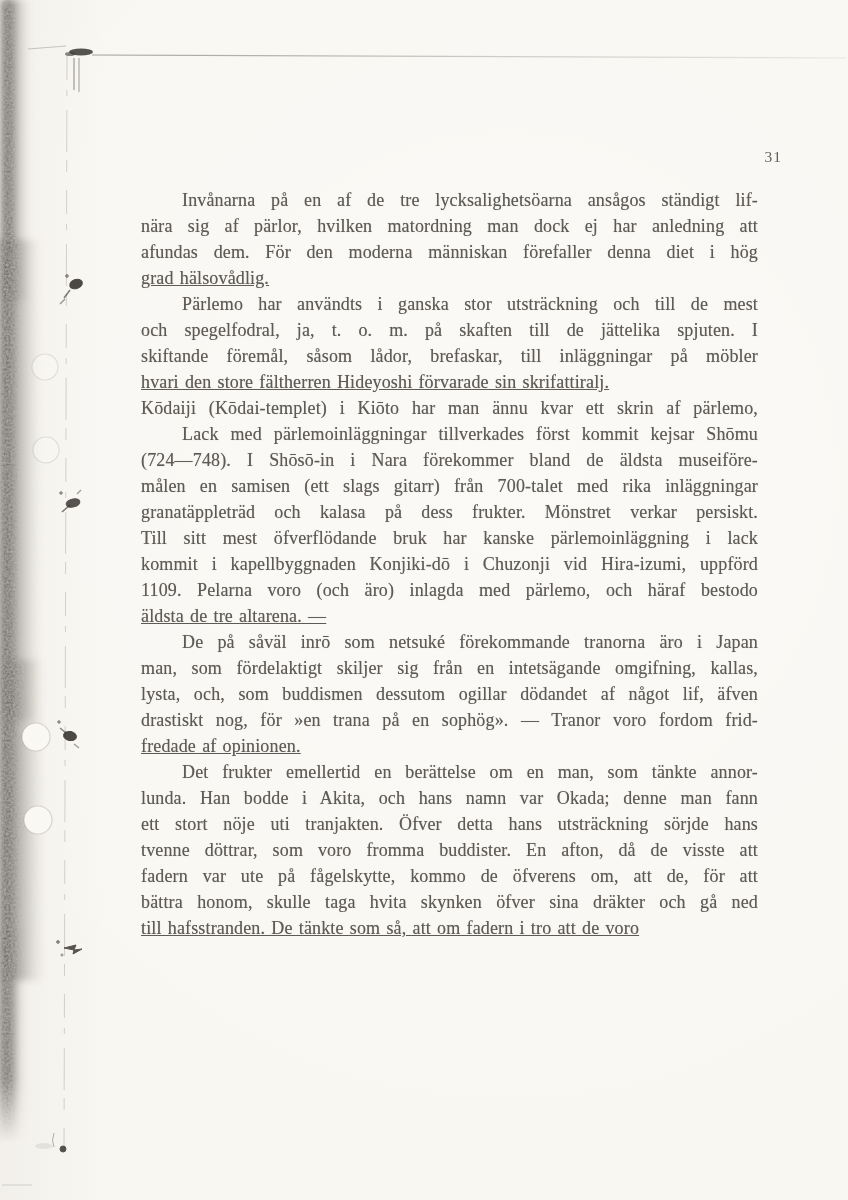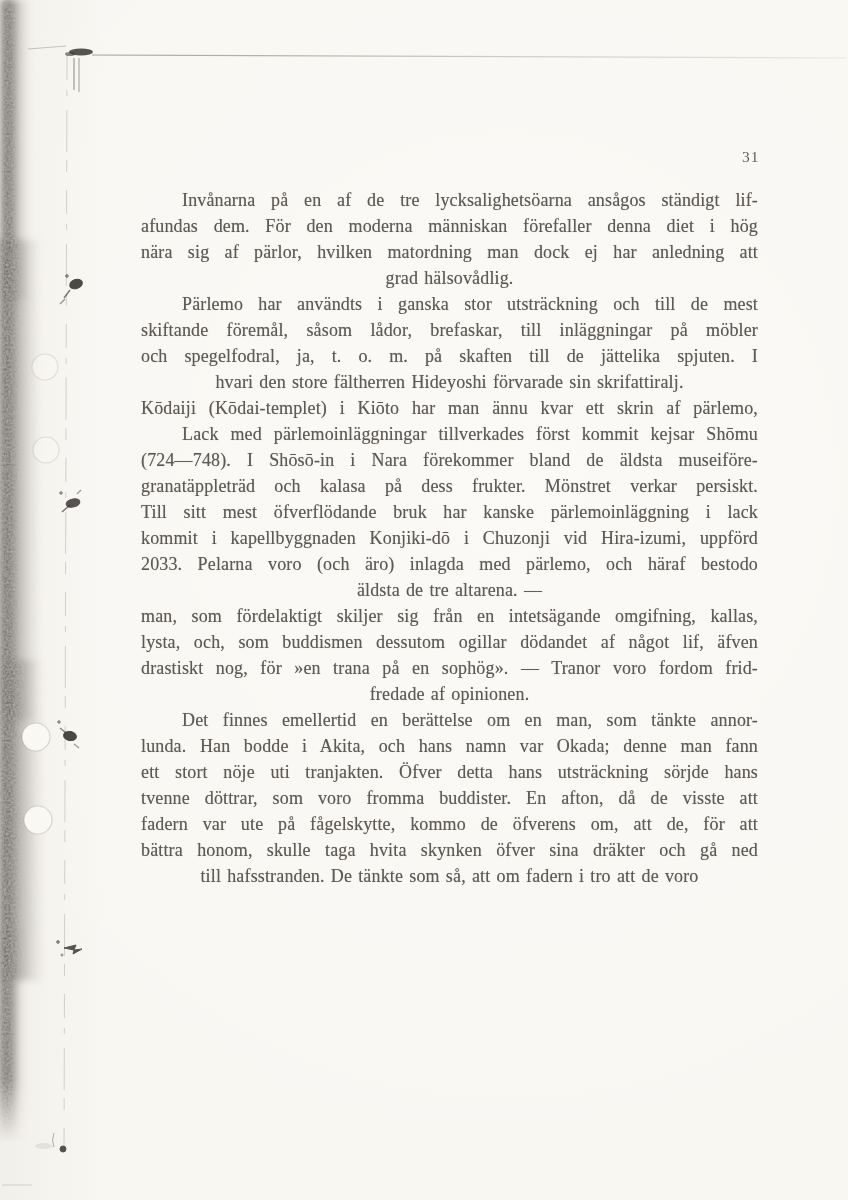--- a/index.html
+++ b/index.html
@@ -25,21 +25,21 @@
     position:absolute;
     left:0;top:0;
     width:848px;height:1200px;
     pointer-events:none;
   }
   .page-number{
     position:absolute;
     top:148px;
     left:742px;
     width:40px;
-    text-align:left;
+    text-align:right;
     font-size:15.5px;
     letter-spacing:1px;
     color:var(--num-ink);
     opacity:.85;
   }
   .text-block{
     position:absolute;
     left:141px;
     top:187px;
     width:617px;
@@ -50,21 +50,21 @@
     word-spacing:1.5px;
     text-shadow:0 0 .7px rgba(94,91,87,.55);
   }
   .pline{
     height:26px;
     text-align:justify;
     text-align-last:justify;
     overflow:visible;
   }
   .pline.indent{text-indent:41px;}
-  .pline.last{text-align:center;text-align-last:auto;}
+  .pline.last{text-align:left;text-align-last:auto;text-decoration:underline;}
 </style>
 </head>
 <body>
 
 <div class="scan-page">
 
   <svg class="artifacts" width="848" height="1200" viewBox="0 0 848 1200" xmlns="http://www.w3.org/2000/svg">
     <defs>
       <linearGradient id="bandH" x1="0" y1="0" x2="1" y2="0">
         <stop offset="0" stop-color="#33302c" stop-opacity="0.92"></stop>
@@ -155,48 +155,50 @@
       <ellipse cx="44" cy="1146" rx="9" ry="3" fill="#6b6761" stroke="none" opacity="0.12"></ellipse>
     </g>
     <rect x="2" y="1184" width="30" height="2" fill="#6b6761" opacity="0.12"></rect>
   </svg>
 
   <div class="page-number">31</div>
 
   <div class="text-block">
       <div>
         <div class="pline indent">Invånarna på en af de tre lycksalighetsöarna ansågos ständigt lif-</div>
+        <div class="pline">nära sig af pärlor, hvilken matordning man dock ej har anledning att</div>
         <div class="pline">afundas dem. För den moderna människan förefaller denna diet i hög</div>
-        <div class="pline">nära sig af pärlor, hvilken matordning man dock ej har anledning att</div>
         <div class="pline last">grad hälsovådlig.</div>
       </div>
       <div>
         <div class="pline indent">Pärlemo har användts i ganska stor utsträckning och till de mest</div>
+        <div class="pline">och spegelfodral, ja, t. o. m. på skaften till de jättelika spjuten. I</div>
         <div class="pline">skiftande föremål, såsom lådor, brefaskar, till inläggningar på möbler</div>
-        <div class="pline">och spegelfodral, ja, t. o. m. på skaften till de jättelika spjuten. I</div>
         <div class="pline last">hvari den store fältherren Hideyoshi förvarade sin skrifattiralj.</div>
         <div class="pline">Kōdaiji (Kōdai-templet) i Kiōto har man ännu kvar ett skrin af pärlemo,</div>
       </div>
       <div>
         <div class="pline indent">Lack med pärlemoinläggningar tillverkades först kommit kejsar Shōmu</div>
         <div class="pline">(724—748). I Shōsō-in i Nara förekommer bland de äldsta museiföre-</div>
+        <div class="pline">målen en samisen (ett slags gitarr) från 700-talet med rika inläggningar</div>
         <div class="pline">granatäppleträd och kalasa på dess frukter. Mönstret verkar persiskt.</div>
         <div class="pline">Till sitt mest öfverflödande bruk har kanske pärlemoinläggning i lack</div>
         <div class="pline">kommit i kapellbyggnaden Konjiki-dō i Chuzonji vid Hira-izumi, uppförd</div>
-        <div class="pline">2033. Pelarna voro (och äro) inlagda med pärlemo, och häraf bestodo</div>
+        <div class="pline">1109. Pelarna voro (och äro) inlagda med pärlemo, och häraf bestodo</div>
         <div class="pline last">äldsta de tre altarena. —</div>
       </div>
       <div>
+        <div class="pline indent">De på såväl inrō som netsuké förekommande tranorna äro i Japan</div>
         <div class="pline">man, som fördelaktigt skiljer sig från en intetsägande omgifning, kallas,</div>
         <div class="pline">lysta, och, som buddismen dessutom ogillar dödandet af något lif, äfven</div>
         <div class="pline">drastiskt nog, för »en trana på en sophög». — Tranor voro fordom frid-</div>
         <div class="pline last">fredade af opinionen.</div>
       </div>
       <div>
-        <div class="pline indent">Det finnes emellertid en berättelse om en man, som tänkte annor-</div>
+        <div class="pline indent">Det frukter emellertid en berättelse om en man, som tänkte annor-</div>
         <div class="pline">lunda. Han bodde i Akita, och hans namn var Okada; denne man fann</div>
         <div class="pline">ett stort nöje uti tranjakten. Öfver detta hans utsträckning sörjde hans</div>
         <div class="pline">tvenne döttrar, som voro fromma buddister. En afton, då de visste att</div>
         <div class="pline">fadern var ute på fågelskytte, kommo de öfverens om, att de, för att</div>
         <div class="pline">bättra honom, skulle taga hvita skynken öfver sina dräkter och gå ned</div>
         <div class="pline last">till hafsstranden. De tänkte som så, att om fadern i tro att de voro</div>
       </div>
     </div>
 
 </div>

